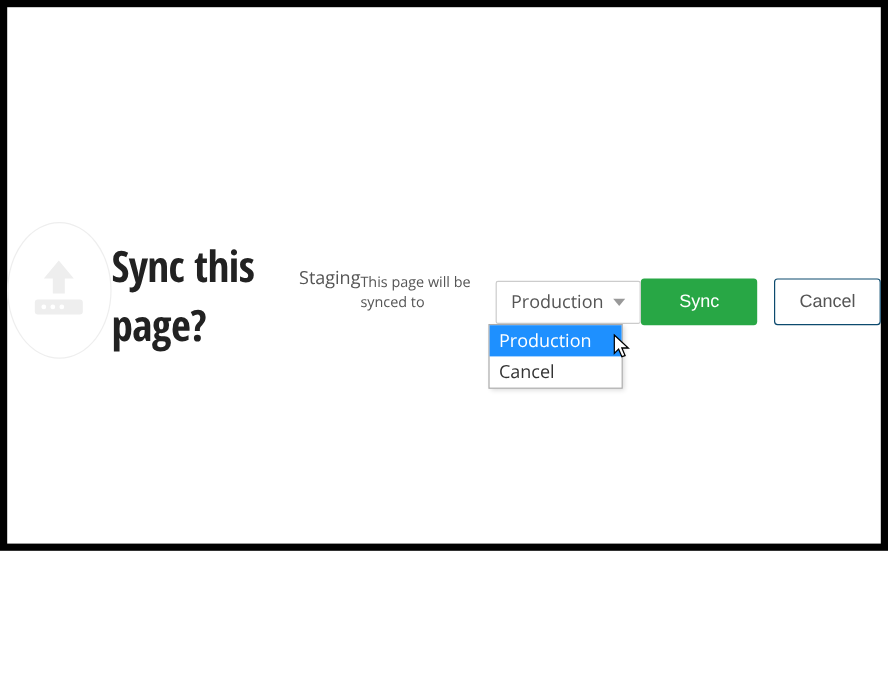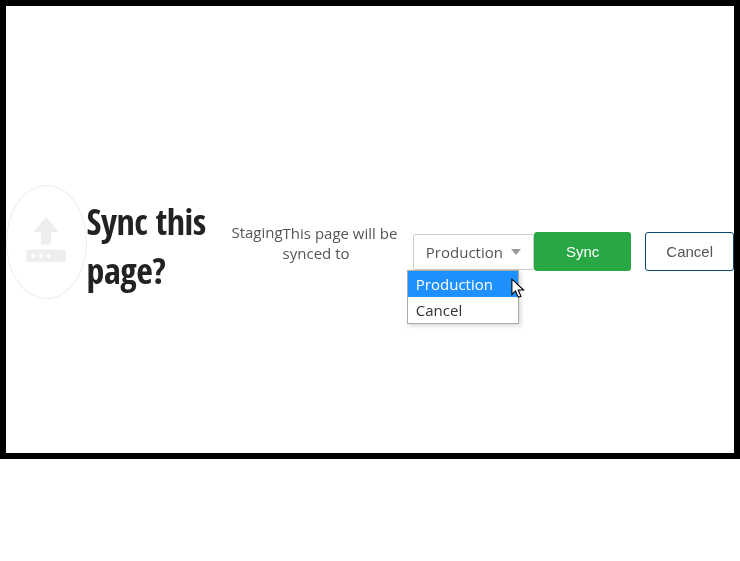--- a/index.html
+++ b/index.html
@@ -49,21 +49,21 @@
       margin-bottom: 12px;
       font-family: "Open Sans Condensed", "Arial Narrow", sans-serif;
       letter-spacing: -0.5px;
     }
     .subtitle {
       font-size: 15px;
       color: #555;
       margin-bottom: 40px;
     }
     .sync-description {
-      font-size: 15px;
+      font-size: 12px;
       color: #555;
       margin-bottom: 18px;
     }
     .dropdown-wrapper {
       position: relative;
     }
     .dropdown-button {
       border: 1px solid #ccc;
       background: #fff;
       padding: 7px 12px;

